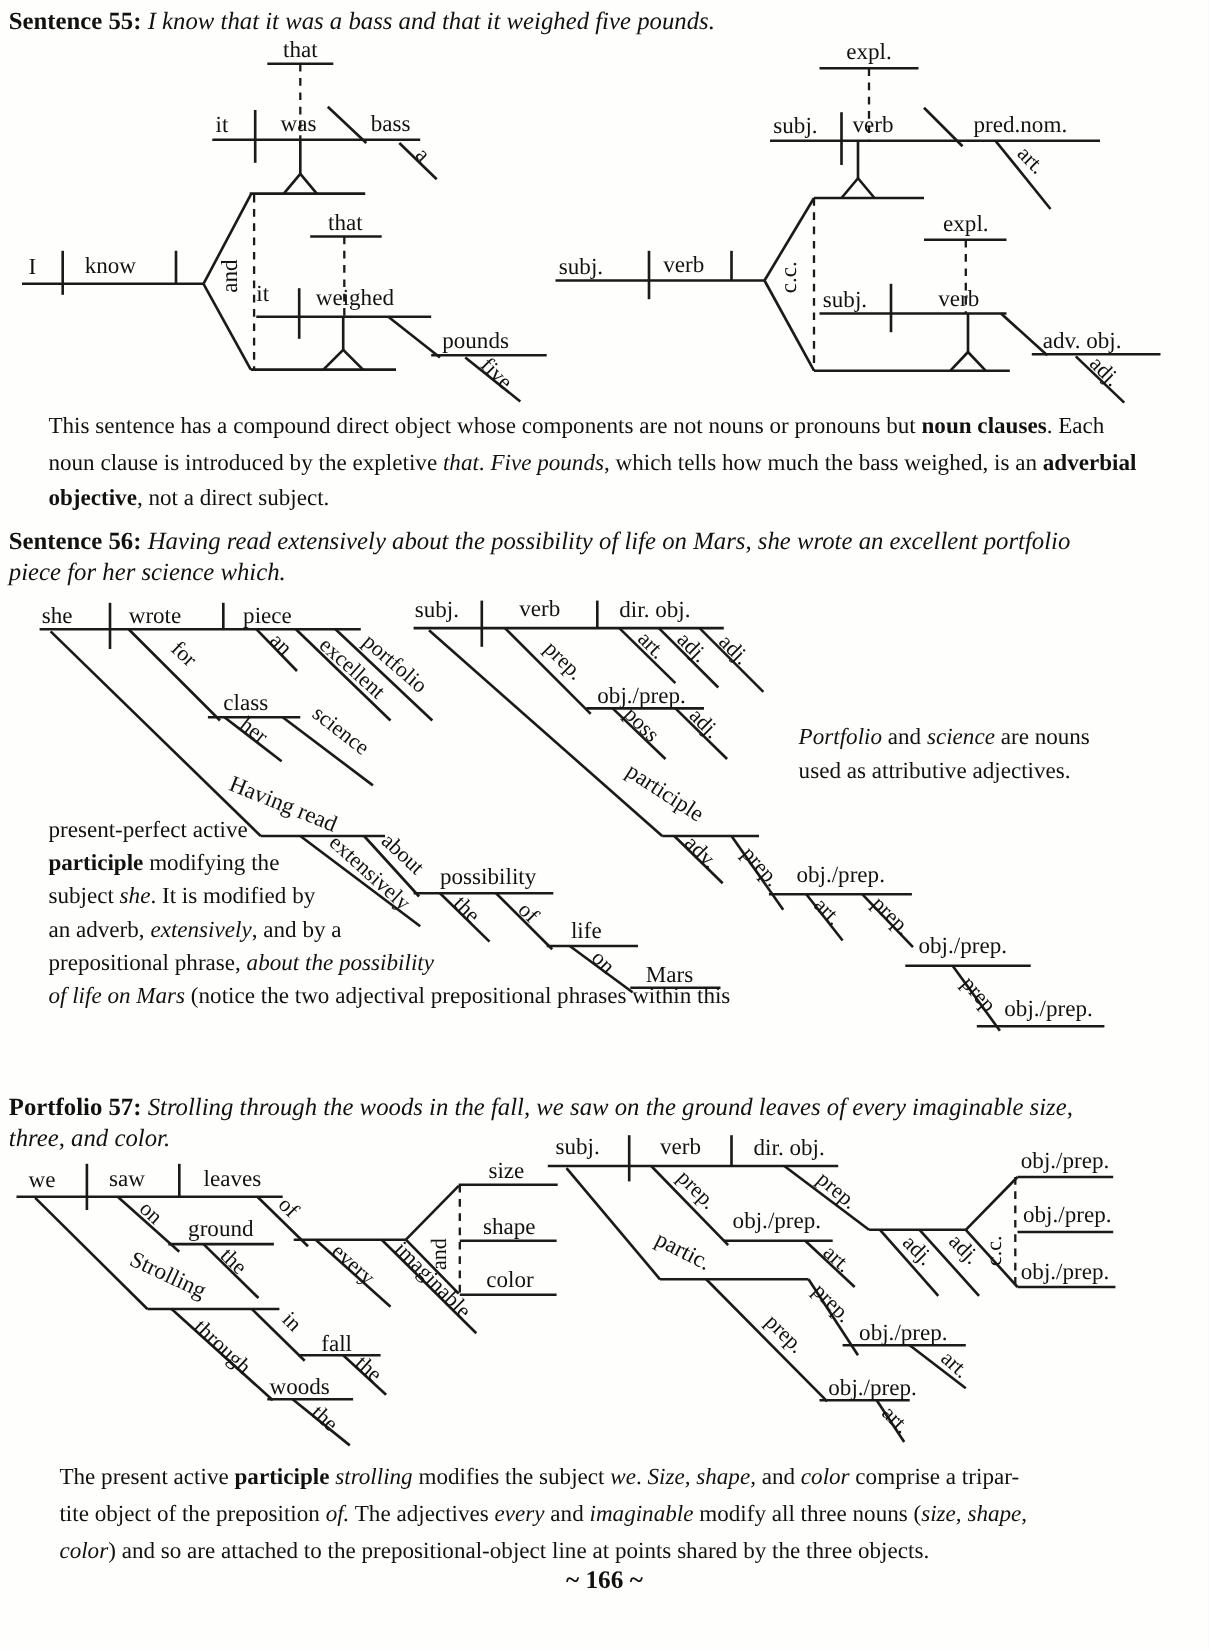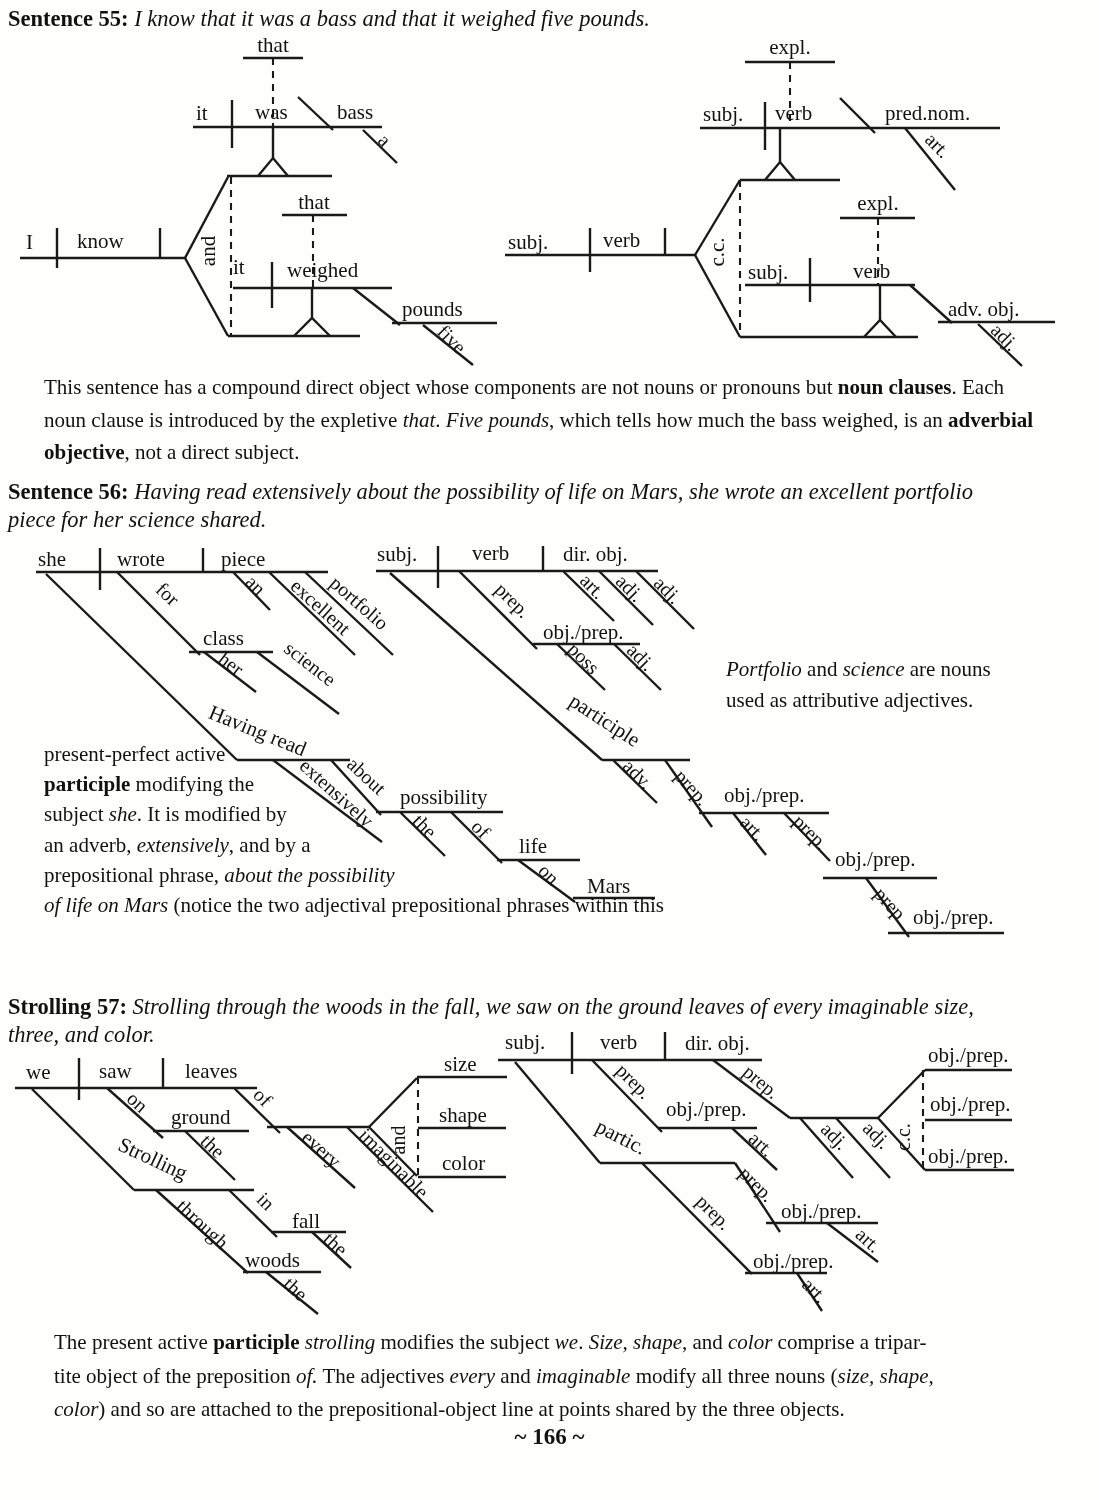--- a/index.html
+++ b/index.html
@@ -292,39 +292,39 @@
     </div>
 
   <div class="abs bodytxt" style="left:8px;top:371px;line-height:32.5px;">
       <div class="tl"><span class="r-n">This sentence has a compound direct object whose components are not nouns or pronouns but </span><span class="r-b">noun clauses</span><span class="r-n">. Each</span></div>
       <div class="tl"><span class="r-n">noun clause is introduced by the expletive </span><span class="r-i">that</span><span class="r-n">. </span><span class="r-i">Five pounds</span><span class="r-n">, which tells how much the bass weighed, is an </span><span class="r-b">adverbial</span></div>
       <div class="tl"><span class="r-b">objective</span><span class="r-n">, not a direct subject.</span></div>
     </div>
 
   <div class="abs hd" style="left:8px;top:478px;">
       <div class="tl"><span class="r-b">Sentence 56:</span><span class="r-i"> Having read extensively about the possibility of life on Mars, she wrote an excellent portfolio</span></div>
-      <div class="tl"><span class="r-i">piece for her science shared.</span></div>
+      <div class="tl"><span class="r-i">piece for her science which.</span></div>
     </div>
 
   <div class="abs bodytxt" style="left:8px;top:739px;line-height:30.2px;">
       <div class="tl"><span class="r-n">present-perfect active</span></div>
       <div class="tl"><span class="r-b">participle</span><span class="r-n"> modifying the</span></div>
       <div class="tl"><span class="r-n">subject </span><span class="r-i">she</span><span class="r-n">. It is modified by</span></div>
       <div class="tl"><span class="r-n">an adverb, </span><span class="r-i">extensively</span><span class="r-n">, and by a</span></div>
       <div class="tl"><span class="r-n">prepositional phrase, </span><span class="r-i">about the possibility</span></div>
       <div class="tl"><span class="r-i">of life on Mars</span><span class="r-n"> (notice the two adjectival prepositional phrases within this</span></div>
     </div>
 
   <div class="abs bodytxt" style="left:690px;top:654px;line-height:30.5px;">
       <div class="tl"><span class="r-i">Portfolio</span><span class="r-n"> and </span><span class="r-i">science</span><span class="r-n"> are nouns</span></div>
       <div class="tl"><span class="r-n">used as attributive adjectives.</span></div>
     </div>
 
   <div class="abs hd" style="left:8px;top:993px;">
-      <div class="tl"><span class="r-b">Strolling 57:</span><span class="r-i"> Strolling through the woods in the fall, we saw on the ground leaves of every imaginable size,</span></div>
+      <div class="tl"><span class="r-b">Portfolio 57:</span><span class="r-i"> Strolling through the woods in the fall, we saw on the ground leaves of every imaginable size,</span></div>
       <div class="tl"><span class="r-i">three, and color.</span></div>
     </div>
 
   <div class="abs bodytxt" style="left:18px;top:1326px;line-height:33.5px;">
       <div class="tl"><span class="r-n">The present active </span><span class="r-b">participle</span><span class="r-n"> </span><span class="r-i">strolling</span><span class="r-n"> modifies the subject </span><span class="r-i">we</span><span class="r-n">. </span><span class="r-i">Size, shape,</span><span class="r-n"> and </span><span class="r-i">color</span><span class="r-n"> comprise a tripar-</span></div>
       <div class="tl"><span class="r-n">tite object of the preposition </span><span class="r-i">of.</span><span class="r-n"> The adjectives </span><span class="r-i">every</span><span class="r-n"> and </span><span class="r-i">imaginable</span><span class="r-n"> modify all three nouns (</span><span class="r-i">size, shape,</span></div>
       <div class="tl"><span class="r-i">color</span><span class="r-n">) and so are attached to the prepositional-object line at points shared by the three objects.</span></div>
     </div>
 
   <div class="abs pagenum" style="top:1424px;">~ 166 ~</div>

